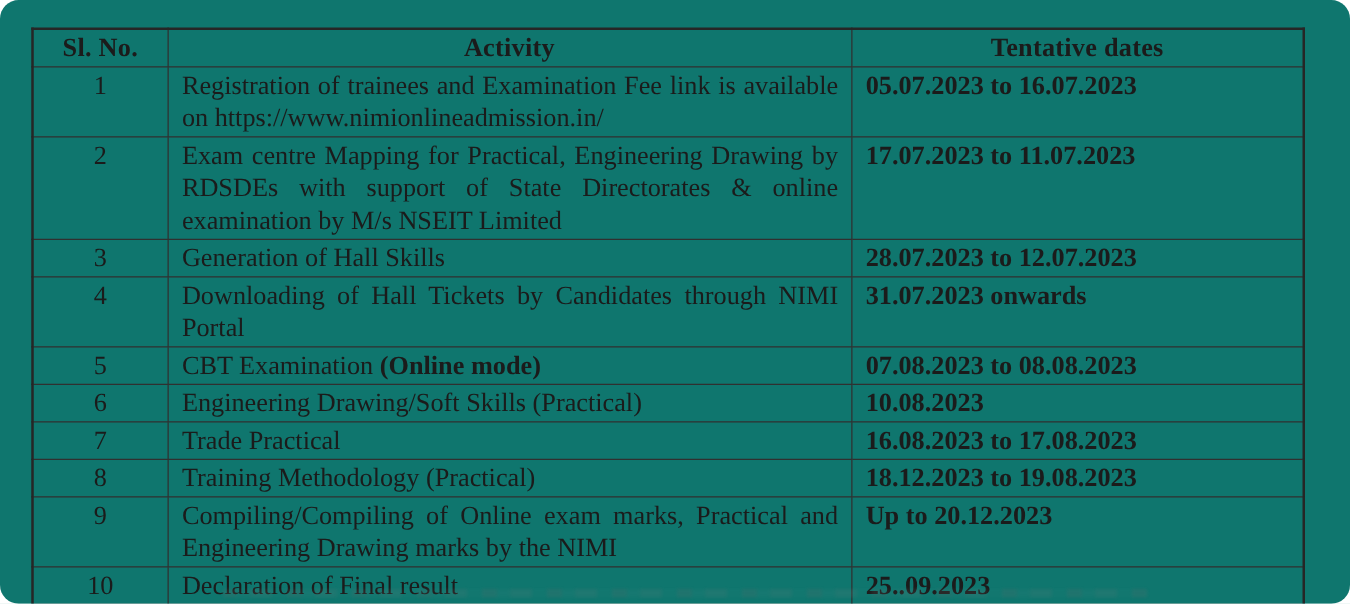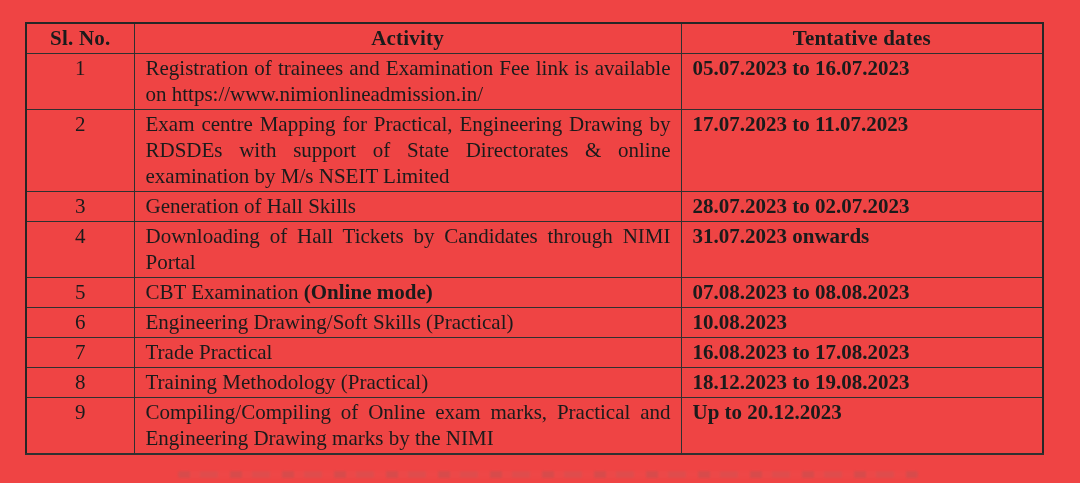--- a/index.html
+++ b/index.html
@@ -4,23 +4,24 @@
 <style>
   html, body {
     margin: 0;
     padding: 0;
     background: #ffffff;
   }
   .page {
     position: relative;
     width: 1080px;
     height: 483px;
-    background: #ef4444;
+    background: #0f766e;
     overflow: hidden;
     font-family: "Liberation Serif", "DejaVu Serif", serif;
+    border-radius: 15px;
   }
   table.doc-table {
     position: absolute;
     left: 25px;
     top: 22px;
     width: 1017px;
     border-collapse: collapse;
     table-layout: fixed;
     color: #1b1b1b;
   }
@@ -102,21 +103,21 @@
           <td class="dates-cell">05.07.2023 to 16.07.2023</td>
         </tr>
         <tr>
           <td class="sl-cell">2</td>
           <td class="activity-cell"><span>Exam centre Mapping for Practical, Engineering Drawing by RDSDEs with support of State Directorates &amp; online examination by M/s NSEIT Limited</span></td>
           <td class="dates-cell">17.07.2023 to 11.07.2023</td>
         </tr>
         <tr>
           <td class="sl-cell">3</td>
           <td class="activity-cell"><span>Generation of Hall Skills</span></td>
-          <td class="dates-cell">28.07.2023 to 02.07.2023</td>
+          <td class="dates-cell">28.07.2023 to 12.07.2023</td>
         </tr>
         <tr>
           <td class="sl-cell">4</td>
           <td class="activity-cell"><span>Downloading of Hall Tickets by Candidates through NIMI Portal</span></td>
           <td class="dates-cell">31.07.2023 onwards</td>
         </tr>
         <tr>
           <td class="sl-cell">5</td>
           <td class="activity-cell"><span>CBT Examination </span><span class="bold-seg">(Online mode)</span></td>
           <td class="dates-cell">07.08.2023 to 08.08.2023</td>
@@ -134,18 +135,23 @@
         <tr>
           <td class="sl-cell">8</td>
           <td class="activity-cell"><span>Training Methodology (Practical)</span></td>
           <td class="dates-cell">18.12.2023 to 19.08.2023</td>
         </tr>
         <tr>
           <td class="sl-cell">9</td>
           <td class="activity-cell"><span>Compiling/Compiling of Online exam marks, Practical and Engineering Drawing marks by the NIMI</span></td>
           <td class="dates-cell">Up to 20.12.2023</td>
         </tr>
+        <tr>
+          <td class="sl-cell">10</td>
+          <td class="activity-cell"><span>Declaration of Final result</span></td>
+          <td class="dates-cell">25..09.2023</td>
+        </tr>
       </tbody>
   </table>
 
   <div class="scan-artifact"></div>
 
 </div>
 
 </body></html>

